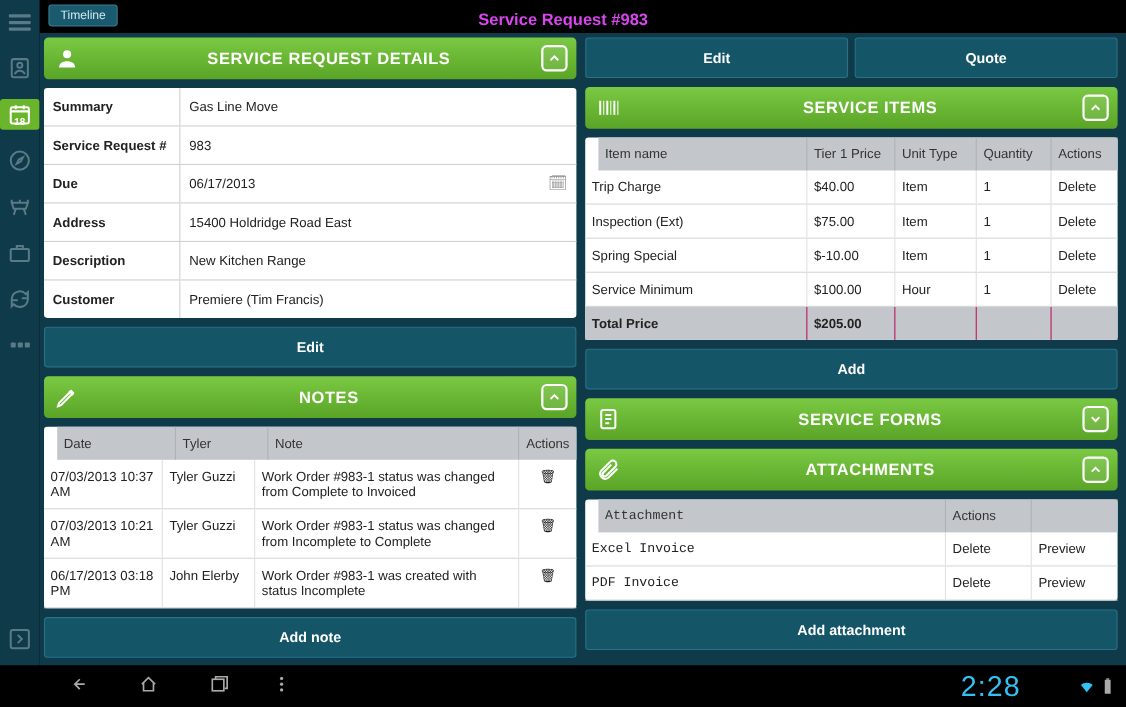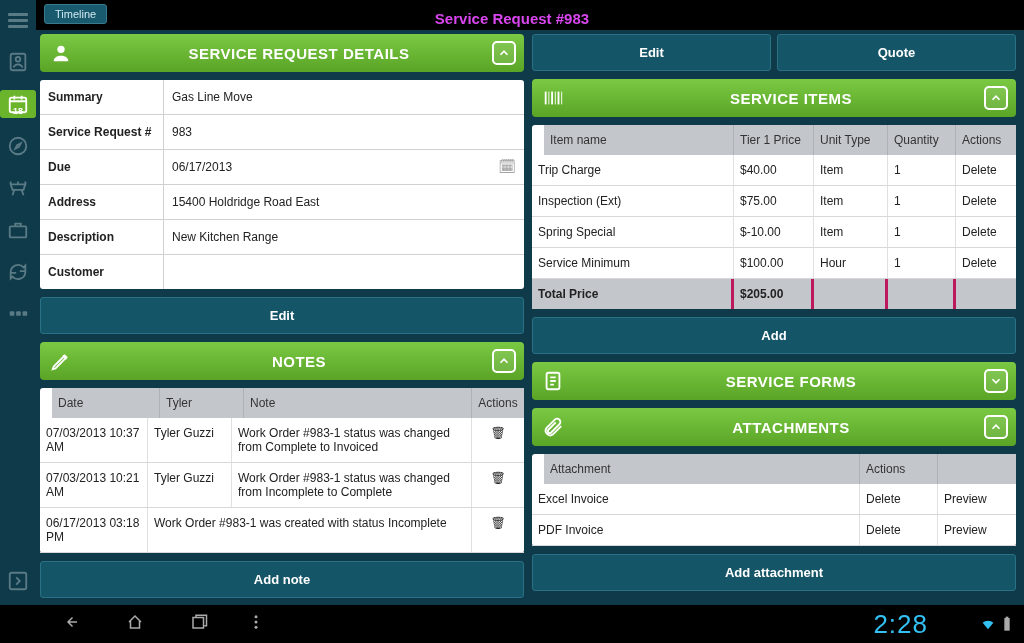--- a/index.html
+++ b/index.html
@@ -36,35 +36,35 @@
 .double-action .action-bar { flex: 1; }
 
 .notes-table, .items-table, .attach-table { background: #fff; border-radius: 3px; font-size: 12px; color: #222; }
 .t-header { display: flex; background: #c3c7cc; font-weight: normal; color: #333; margin-left: 12px; }
 .t-header > div { padding: 8px 6px; border-right: 1px solid #aeb2b7; }
 .t-header > div:last-child { border-right: none; }
 .t-row { display: flex; border-bottom: 1px solid #d8d8d8; }
 .t-row > div { padding: 8px 6px; border-right: 1px solid #e0e0e0; }
 .t-row > div:last-child { border-right: none; }
 .t-footer { display: flex; background: #c3c7cc; font-weight: bold; }
-.t-footer > div { padding: 8px 6px; border-right: 3px solid #be185d; }
+.t-footer > div { padding: 8px 6px; border-right: 1px solid #be185d; }
 .t-footer > div:last-child { border-right: none; }
 
 .notes-date { width: 108px; }
 .notes-user { width: 84px; }
 .notes-note { flex: 1; }
 .notes-actions { width: 52px; text-align: center; }
 
 .item-name { flex: 1; }
 .item-price { width: 80px; }
 .item-unit { width: 74px; }
 .item-qty { width: 68px; }
 .item-actions { width: 60px; }
 
-.att-name { flex: 1; }
+.att-name { flex: 1; font-family: Liberation Mono, monospace; }
 .att-act1 { width: 78px; }
 .att-act2 { width: 78px; }
 
 .trash { cursor: pointer; }
 
 .bottom-bar { position: absolute; bottom: 0; left: 0; right: 0; height: 38px; background: #000; display: flex; align-items: center; padding: 0 12px 0 60px; gap: 42px; }
 .bottom-bar .nav-icon { color: #999; font-size: 18px; }
 .clock { margin-left: auto; color: #33c0f3; font-size: 26px; font-family: 'Arial', sans-serif; letter-spacing: 1px; }
 .status-icons { display: flex; gap: 6px; align-items: center; margin-left: 10px; color: #bbb; }
 
@@ -168,20 +168,21 @@
       <div class="detail-row">
           <div class="detail-label">Address</div>
           <div class="detail-value">15400 Holdridge Road East</div>
         </div>
       <div class="detail-row">
           <div class="detail-label">Description</div>
           <div class="detail-value">New Kitchen Range</div>
         </div>
       <div class="detail-row">
           <div class="detail-label">Customer</div>
+          <div class="detail-value">Premiere (Tim Francis)</div>
         </div>
     </div>
 
     <div class="action-bar">Edit</div>
 
     <div class="panel-header">
       <span class="ph-icon"><svg viewBox="0 0 24 24" width="22" height="22" fill="none" stroke="#fff" stroke-width="2">
             <path d="M3 21l3-1 12-12-2-2L4 18z M14 6l4 4"></path>
           </svg></span>
       <span class="ph-title">NOTES</span>
@@ -206,20 +207,21 @@
         <div class="notes-actions trash">🗑</div>
       </div>
       <div class="t-row">
         <div class="notes-date">07/03/2013 10:21 AM</div>
         <div class="notes-user">Tyler Guzzi</div>
         <div class="notes-note">Work Order #983-1 status was changed from Incomplete to Complete</div>
         <div class="notes-actions trash">🗑</div>
       </div>
       <div class="t-row">
         <div class="notes-date">06/17/2013 03:18 PM</div>
+        <div class="notes-user">John Elerby</div>
         <div class="notes-note">Work Order #983-1 was created with status Incomplete</div>
         <div class="notes-actions trash">🗑</div>
       </div>
     </div>
 
     <div class="action-bar">Add note</div>
 
     <div class="panel-header">
       <span class="ph-icon"><svg viewBox="0 0 24 24" width="22" height="22" fill="none" stroke="#fff" stroke-width="2">
             <rect x="5" y="4" width="14" height="17" rx="2"></rect>

